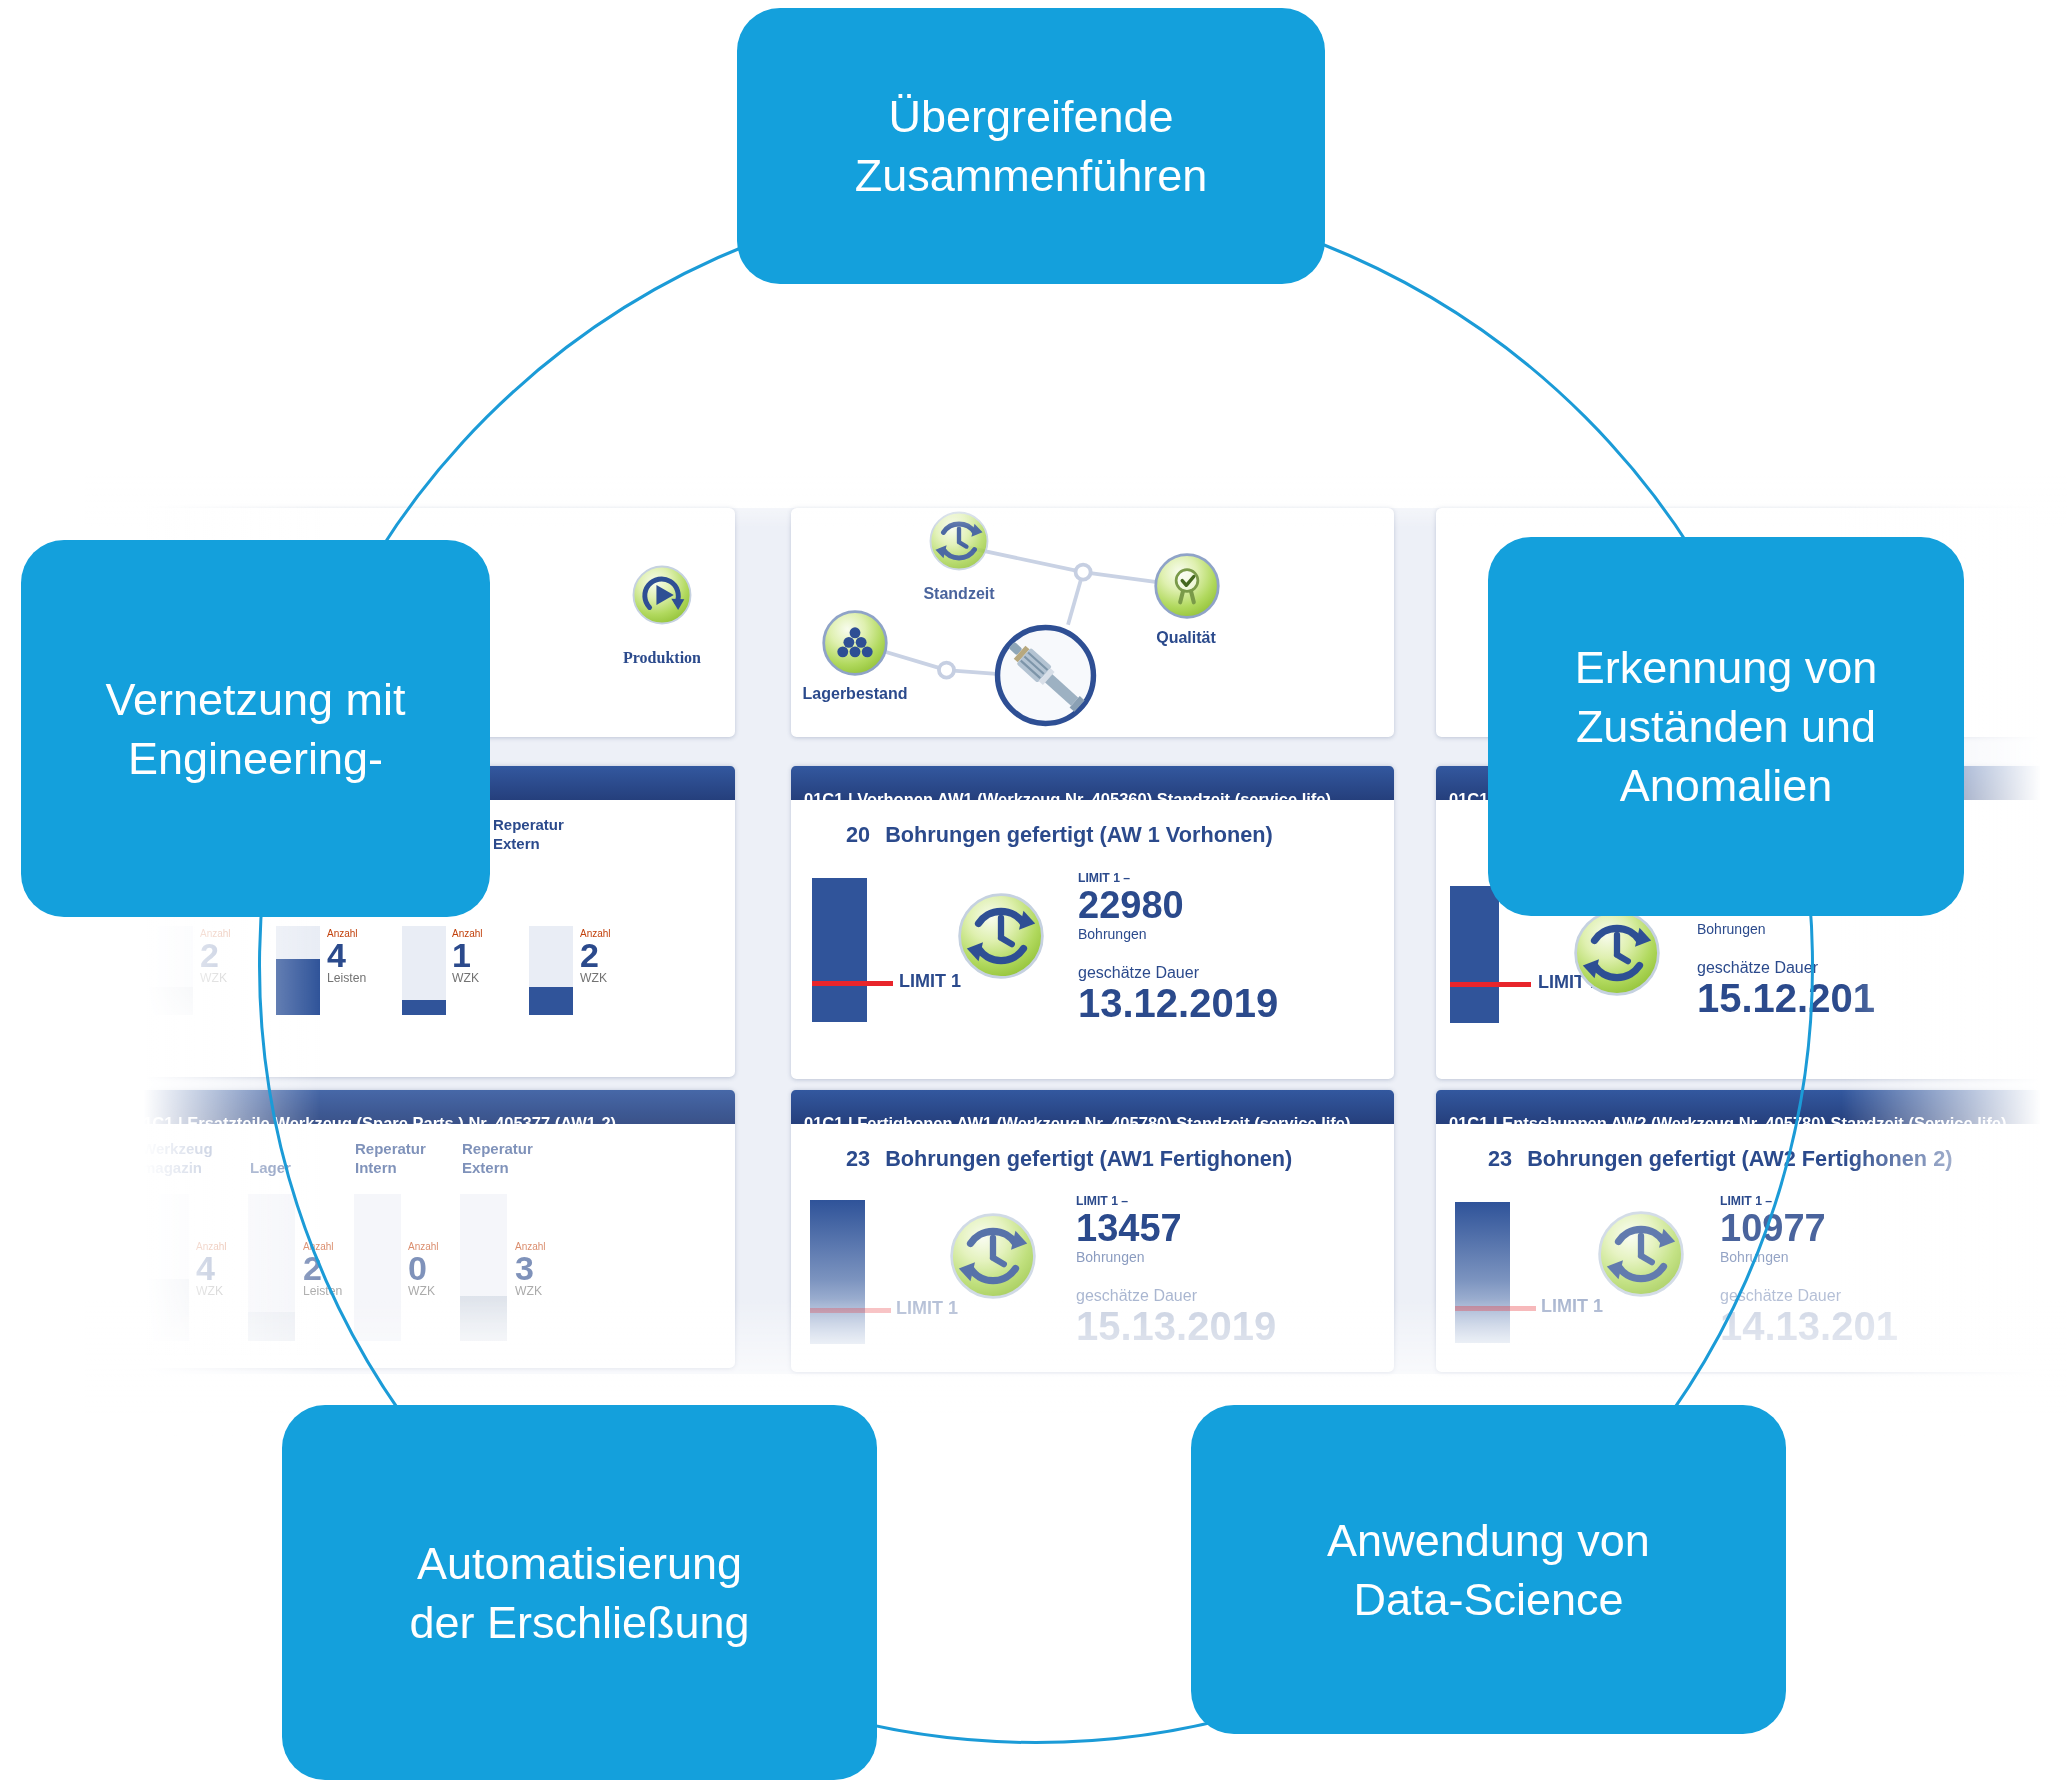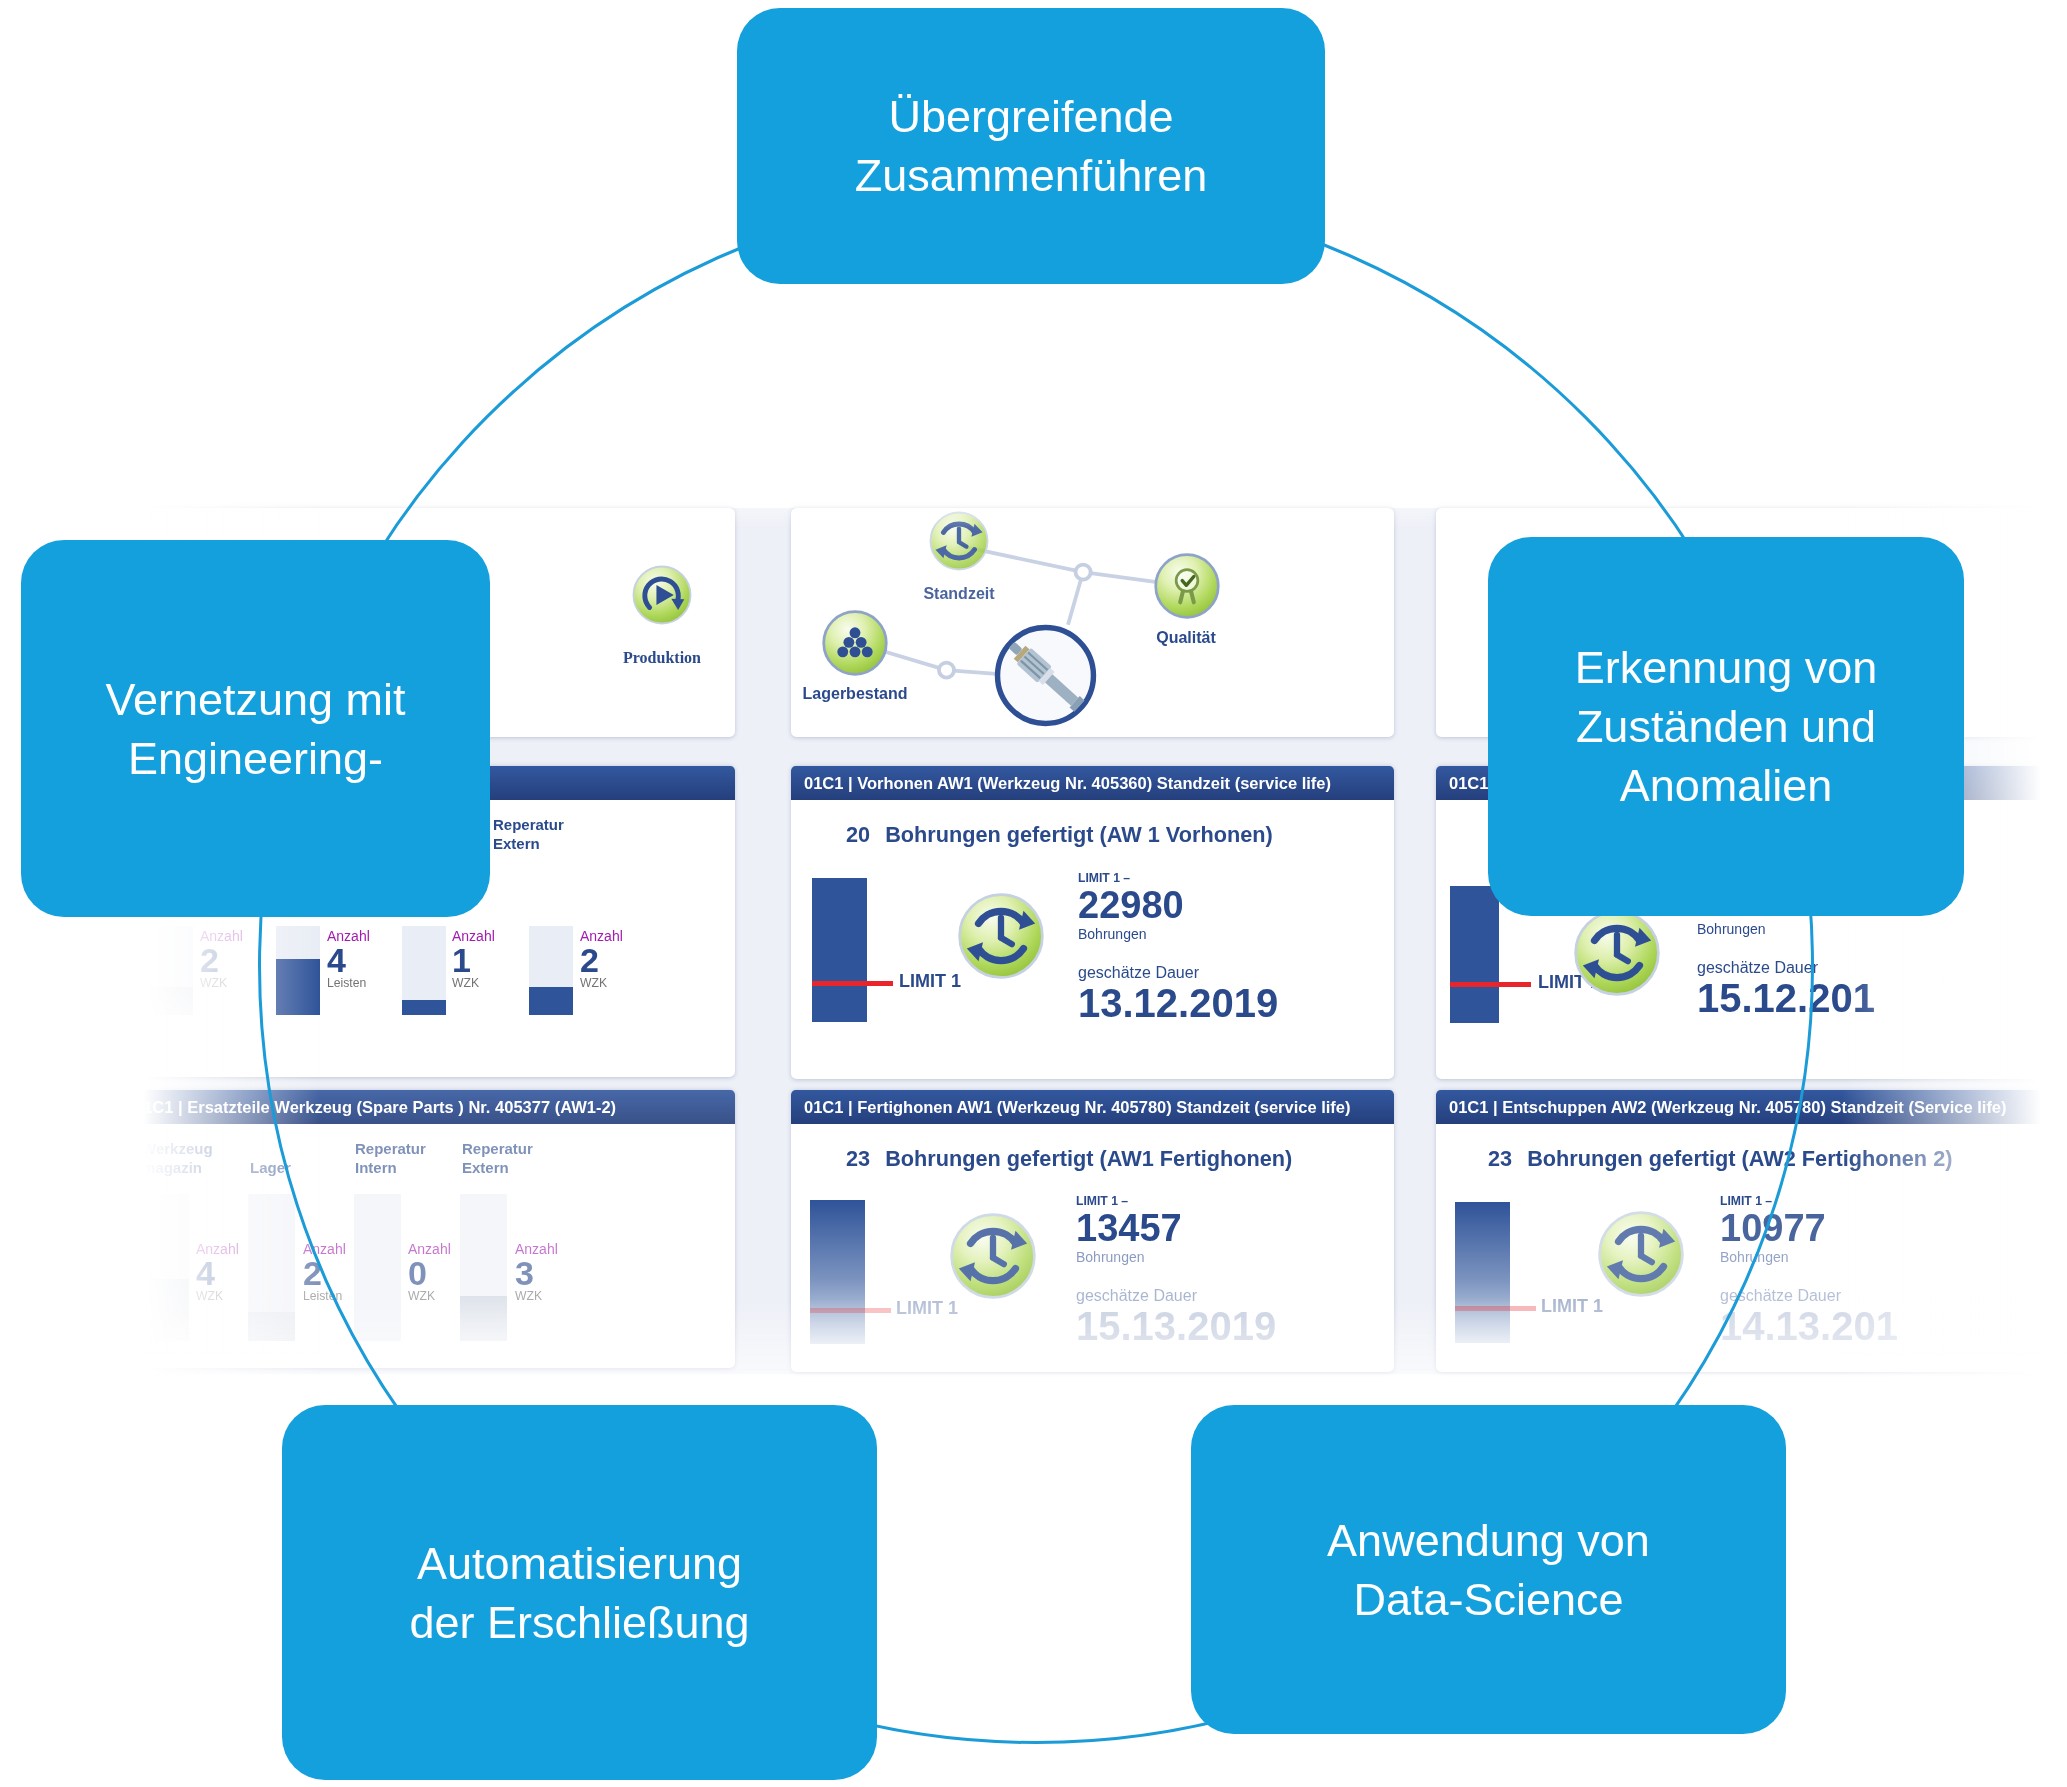--- a/index.html
+++ b/index.html
@@ -4,40 +4,40 @@
 <style>
   html,body{margin:0;padding:0;background:#fff;}
   #canvas{position:relative;width:2068px;height:1787px;background:#fff;overflow:hidden;
           font-family:"Liberation Sans",sans-serif;}
   
   #collage{position:absolute;left:0;top:0;width:2068px;height:1787px;z-index:1;filter:blur(0.5px);}
   .collage-bg{position:absolute;left:121px;top:508px;width:1947px;height:866px;background:#edf0f7;border-radius:7.5px;}
   .card{position:absolute;background:#fff;border-radius:5.6px;box-shadow:0 0.9px 4.7px rgba(80,100,140,.3);}
   .hdr{position:absolute;left:0;top:0;right:0;height:34px;background:linear-gradient(#33589f,#253f7c);
        border-radius:4.7px 4.7px 0 0;color:#fff;font-weight:bold;font-size:16.5px;line-height:34px;
-       padding:0 13px;white-space:nowrap;overflow:hidden;box-sizing:border-box;}
+       padding:16px 13px;white-space:nowrap;overflow:hidden;box-sizing:border-box;}
   .ttl{position:absolute;font-size:21.7px;font-weight:bold;color:#2b4a8c;white-space:nowrap;}
   .ttl .lbl{margin-left:15px;}
   .bar{position:absolute;background:#30549a;}
   .bar.grad{background:linear-gradient(#2f5399 0%,#7b93bf 55%,#dfe6f1 100%);}
   .redline{position:absolute;height:4.7px;background:#e8252b;}
   .limitlbl{position:absolute;font-size:18px;font-weight:bold;color:#2b4a8c;white-space:nowrap;}
   .rblock{position:absolute;color:#2b4a8c;white-space:nowrap;}
   .rb-cap{font-size:12.2px;font-weight:bold;}
   .rb-val{font-size:38px;font-weight:bold;line-height:40px;}
   .rb-unit{font-size:14px;margin-top:0.9px;}
   .rb-dlab{font-size:16px;margin-top:22.6px;}
   .rb-dval{font-size:40px;font-weight:bold;line-height:43px;}
   .bcol{position:absolute;width:44px;background:#e9edf5;}
   .bfill{position:absolute;left:0;bottom:0;width:100%;background:#30549a;}
   .bfill.gray{background:linear-gradient(#c6cdd9,#e2e6ee);}
   .bfill.gray2{background:linear-gradient(#c9d1de,#e4e8f0);}
   .bfill.gray3{background:#dde2ec;}
   .bnum{position:absolute;white-space:nowrap;}
-  .bnum .a{font-size:14px;color:#a21caf;display:block;}
+  .bnum .a{font-size:10px;color:#c2410c;display:block;}
   .bnum .v{font-size:34px;font-weight:bold;line-height:32px;display:block;color:#2b4a8c;}
   .bnum .u{font-size:12.2px;color:#737373;display:block;}
   .collbl{position:absolute;font-size:15px;font-weight:bold;color:#2b4a8c;line-height:19px;white-space:nowrap;}
   .iconlbl{position:absolute;font-size:16px;font-weight:bold;color:#2b4a8c;transform:translateX(-50%);white-space:nowrap;}
   .icon{position:absolute;}
   
   .fade{position:absolute;z-index:20;pointer-events:none;}
   #fade-left{left:85px;top:466px;width:235px;height:970px;
      background:linear-gradient(to right,#fff 25%,rgba(255,255,255,0));}
   #fade-right{left:1841px;top:466px;width:227px;height:970px;

